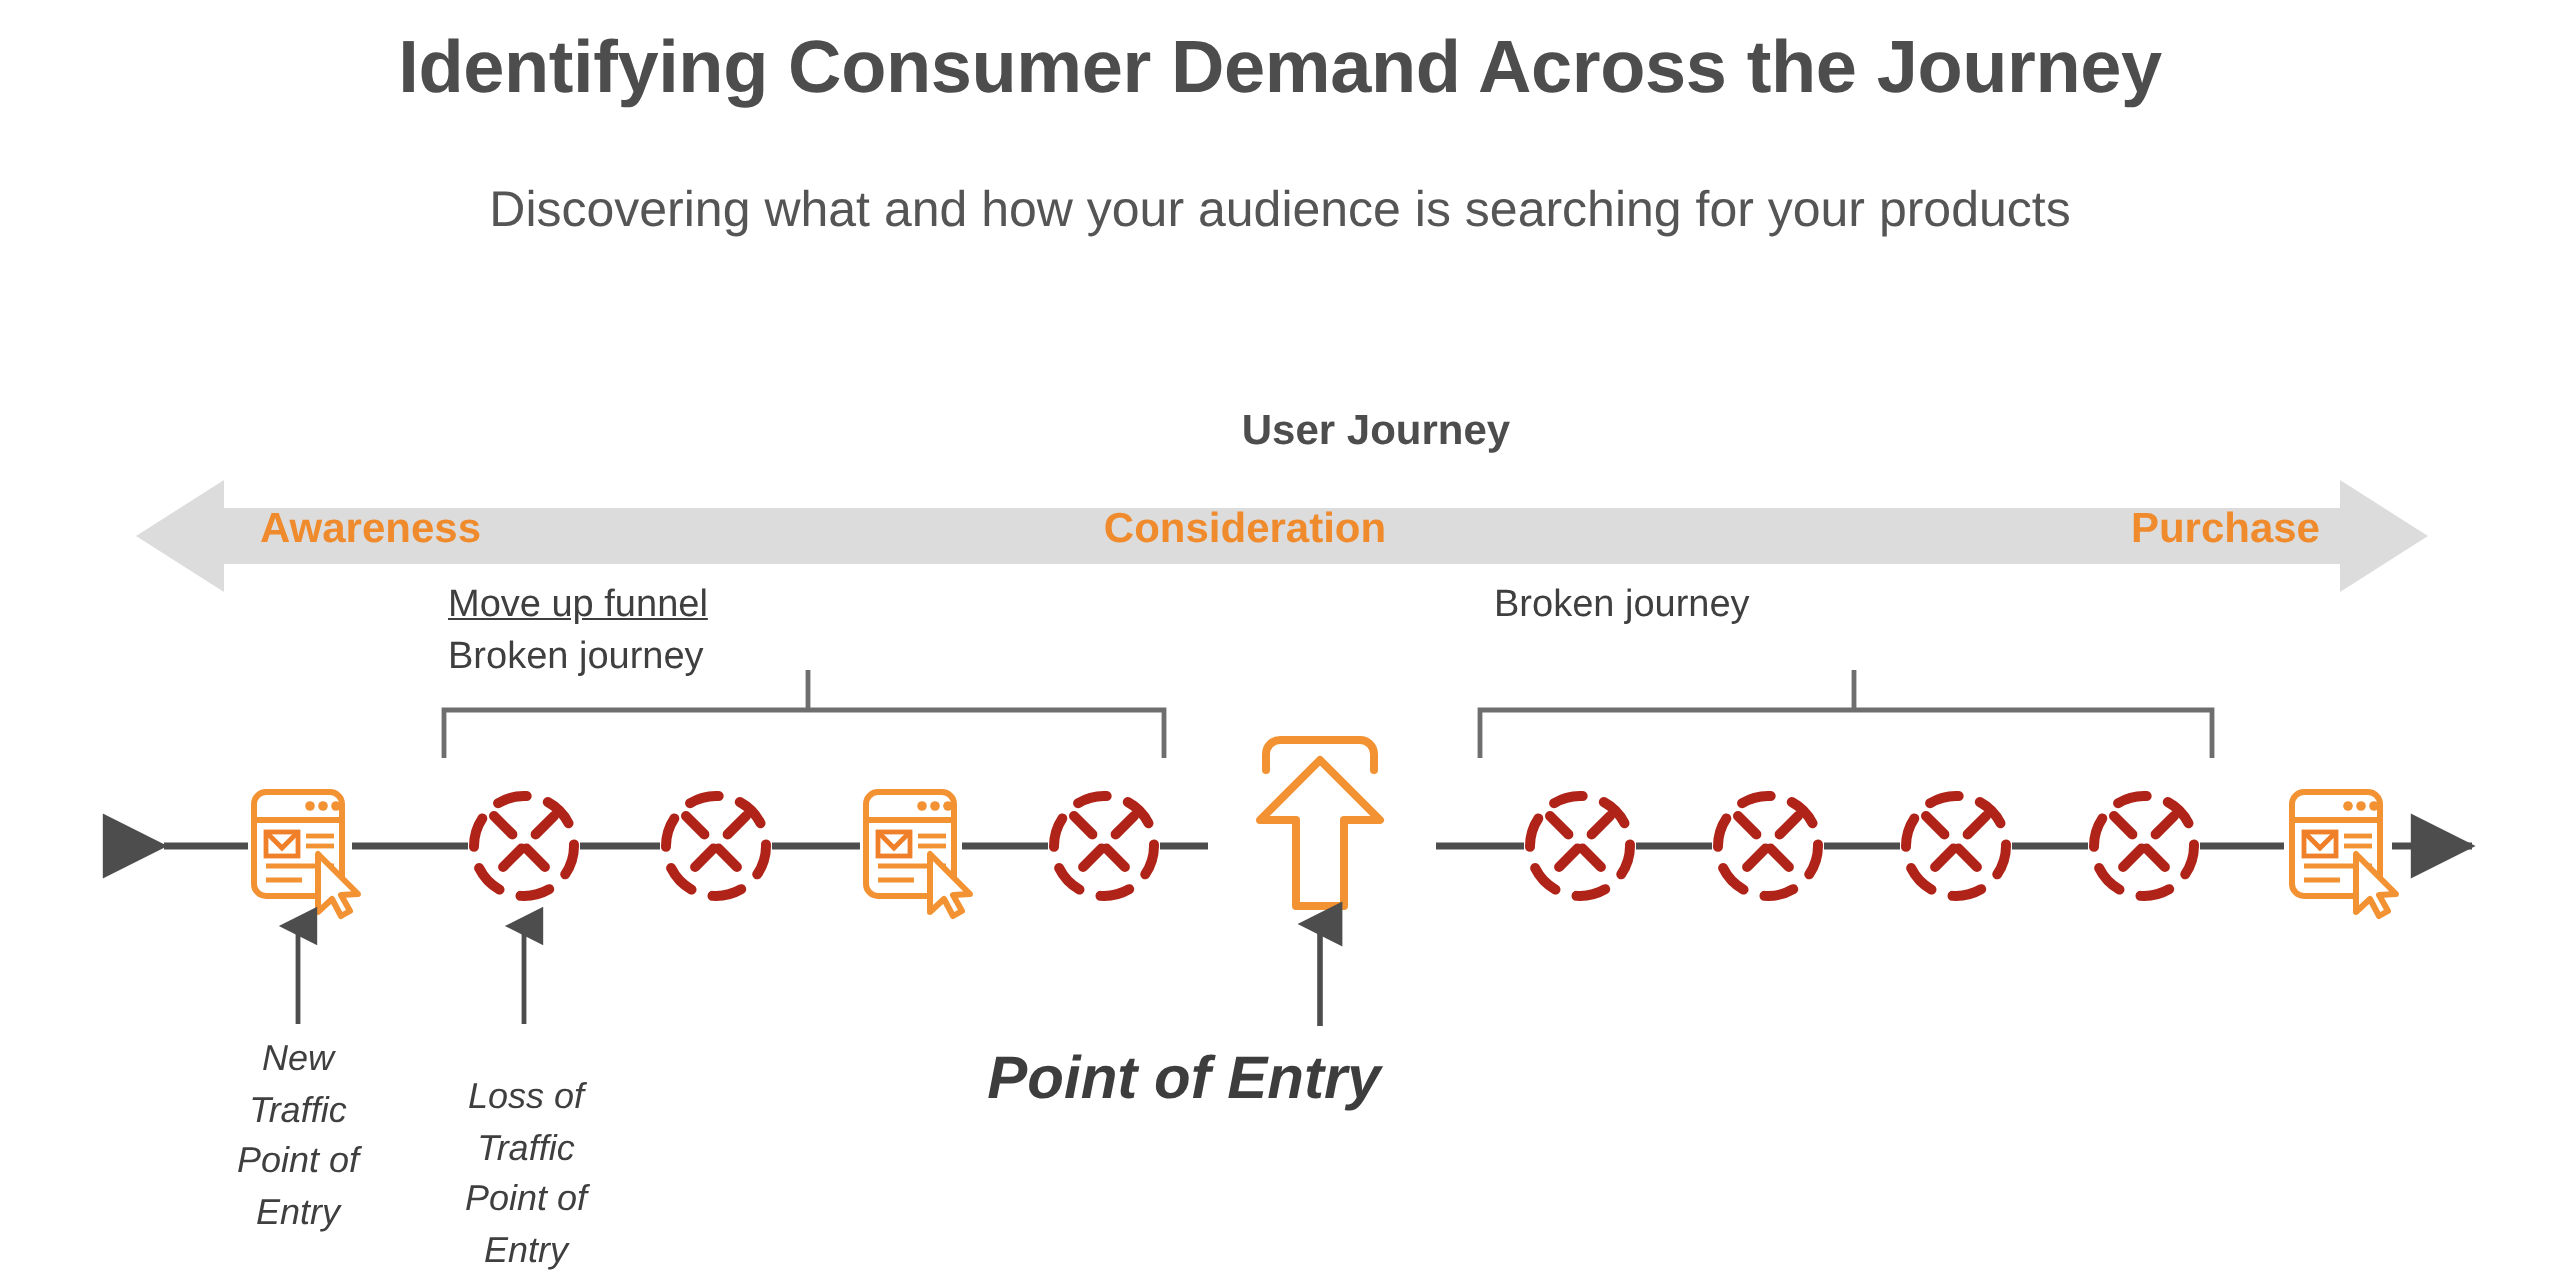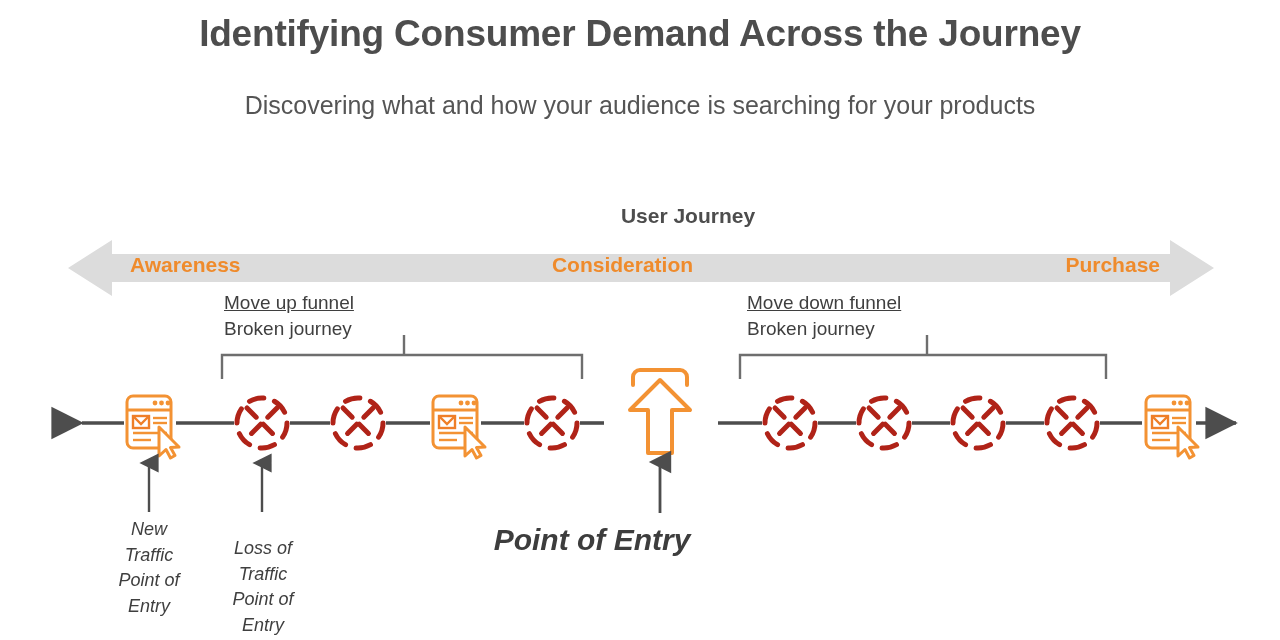--- a/index.html
+++ b/index.html
@@ -130,21 +130,20 @@
 <div class="stage-label" id="stage-awareness">Awareness</div>
 <div class="stage-label" id="stage-consideration">Consideration</div>
 <div class="stage-label" id="stage-purchase">Purchase</div>
 
 <div class="bracket-label" id="bracket-label-left" style="left:224px; top:290px;">
   <span class="line-1">Move up funnel</span>
   <span class="line-2">Broken journey</span>
 </div>
 
 <div class="bracket-label" id="bracket-label-right" style="left:747px; top:290px;">
-  <span class="line-1">Move down funnel</span>
   <span class="line-2">Broken journey</span>
 </div>
 
 <svg id="timeline-svg" viewBox="0 0 1280 640">
 
   <defs>
 
     <marker id="ann-arrow" markerWidth="9" markerHeight="9" refX="4.5" refY="4.5" orient="auto">
       <path d="M0.5,8.5 L4.5,0.5 L8.5,8.5 Z" fill="#4d4d4d"></path>
     </marker>

